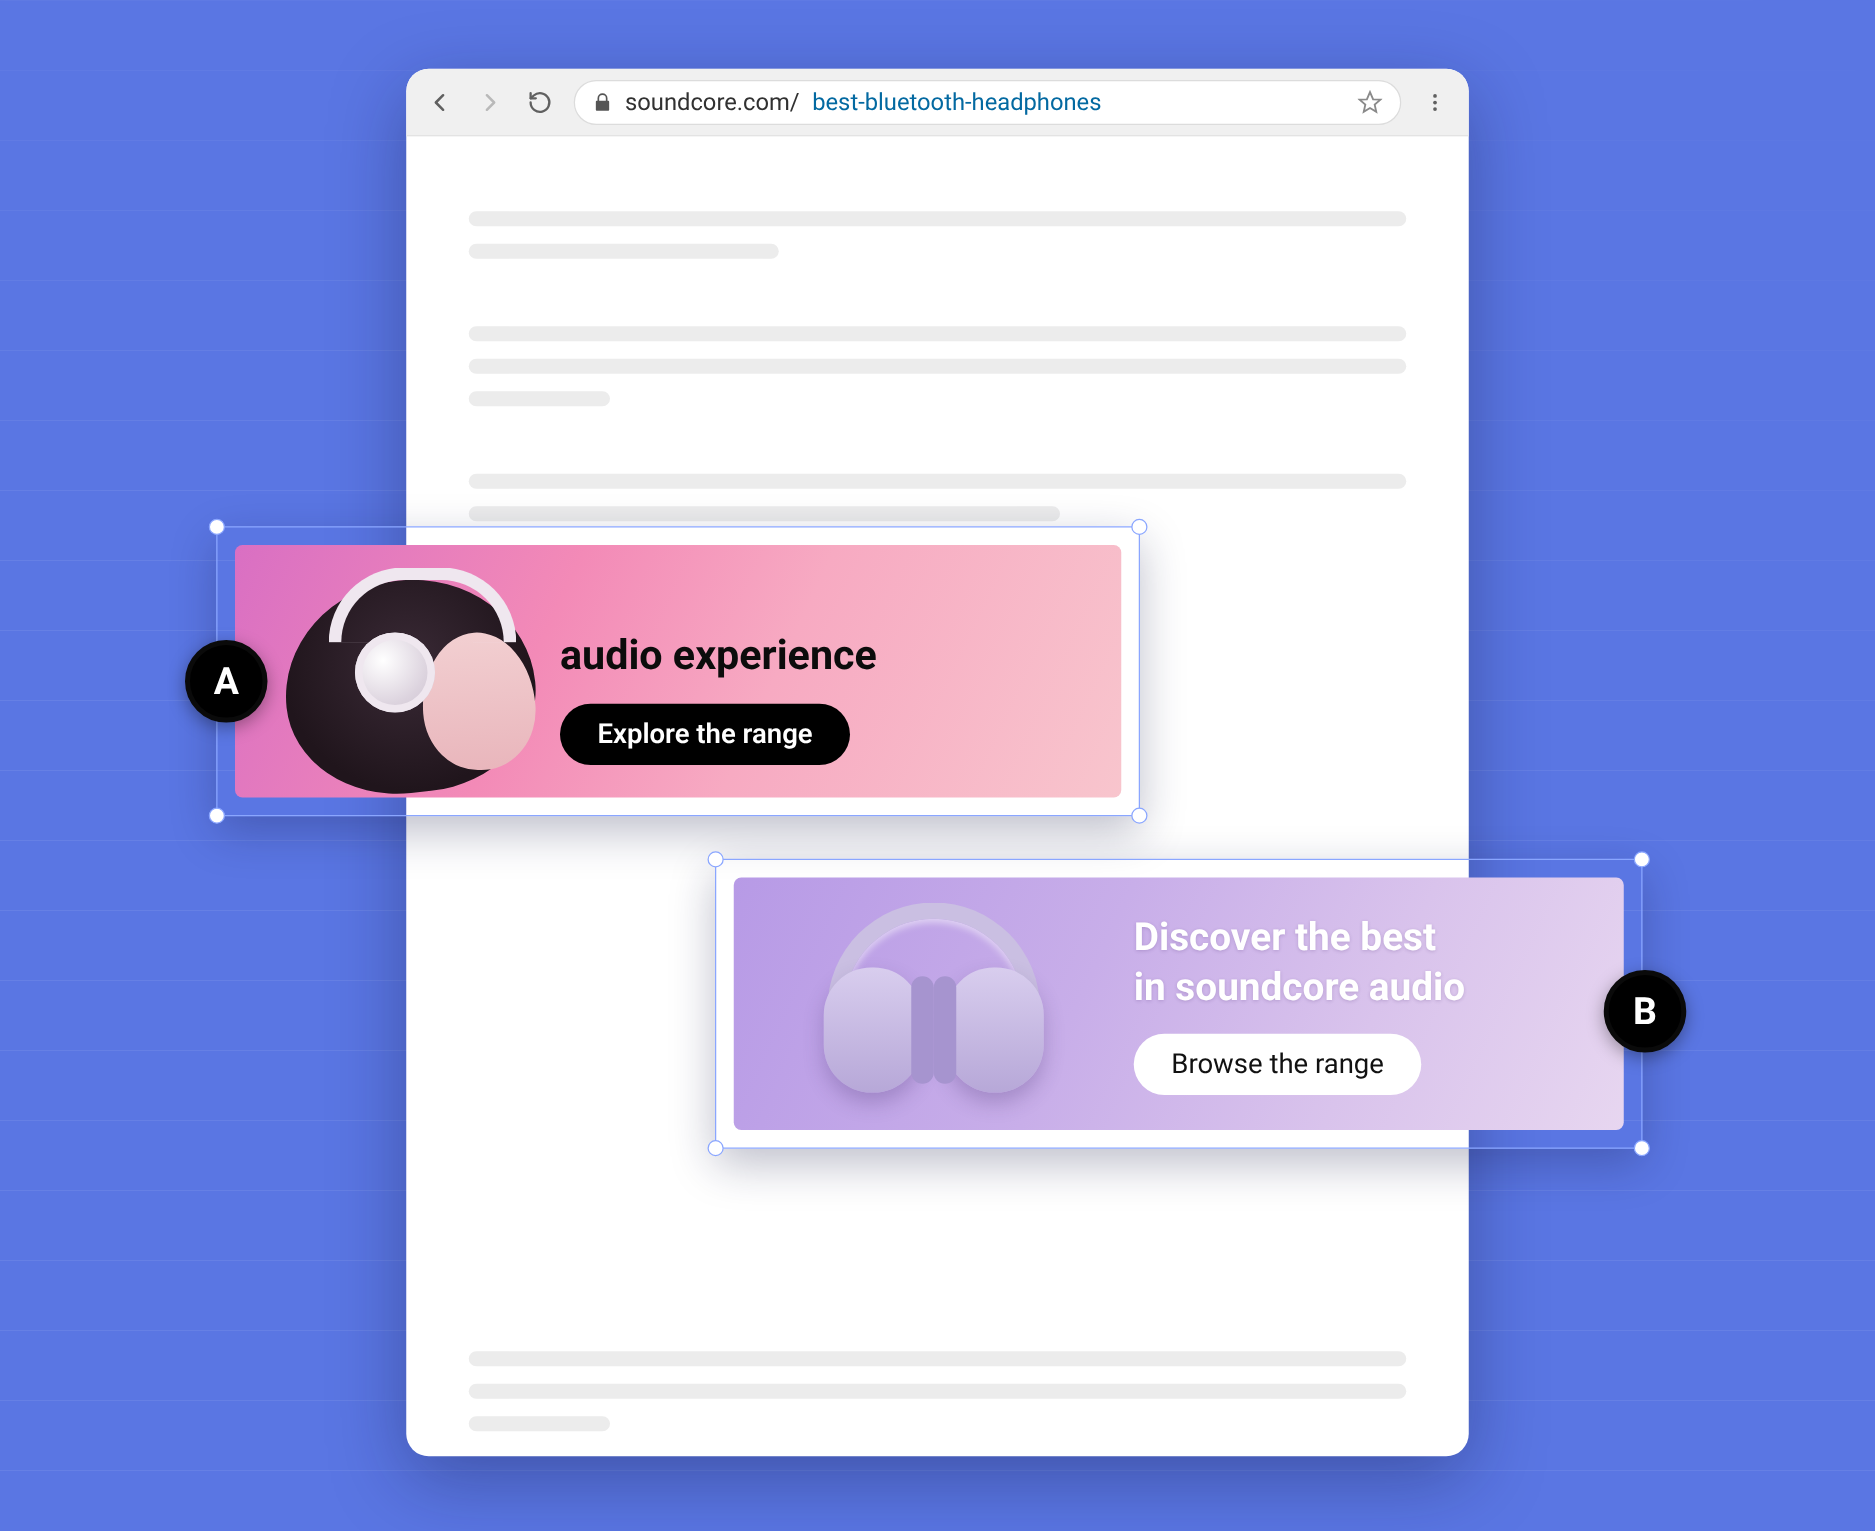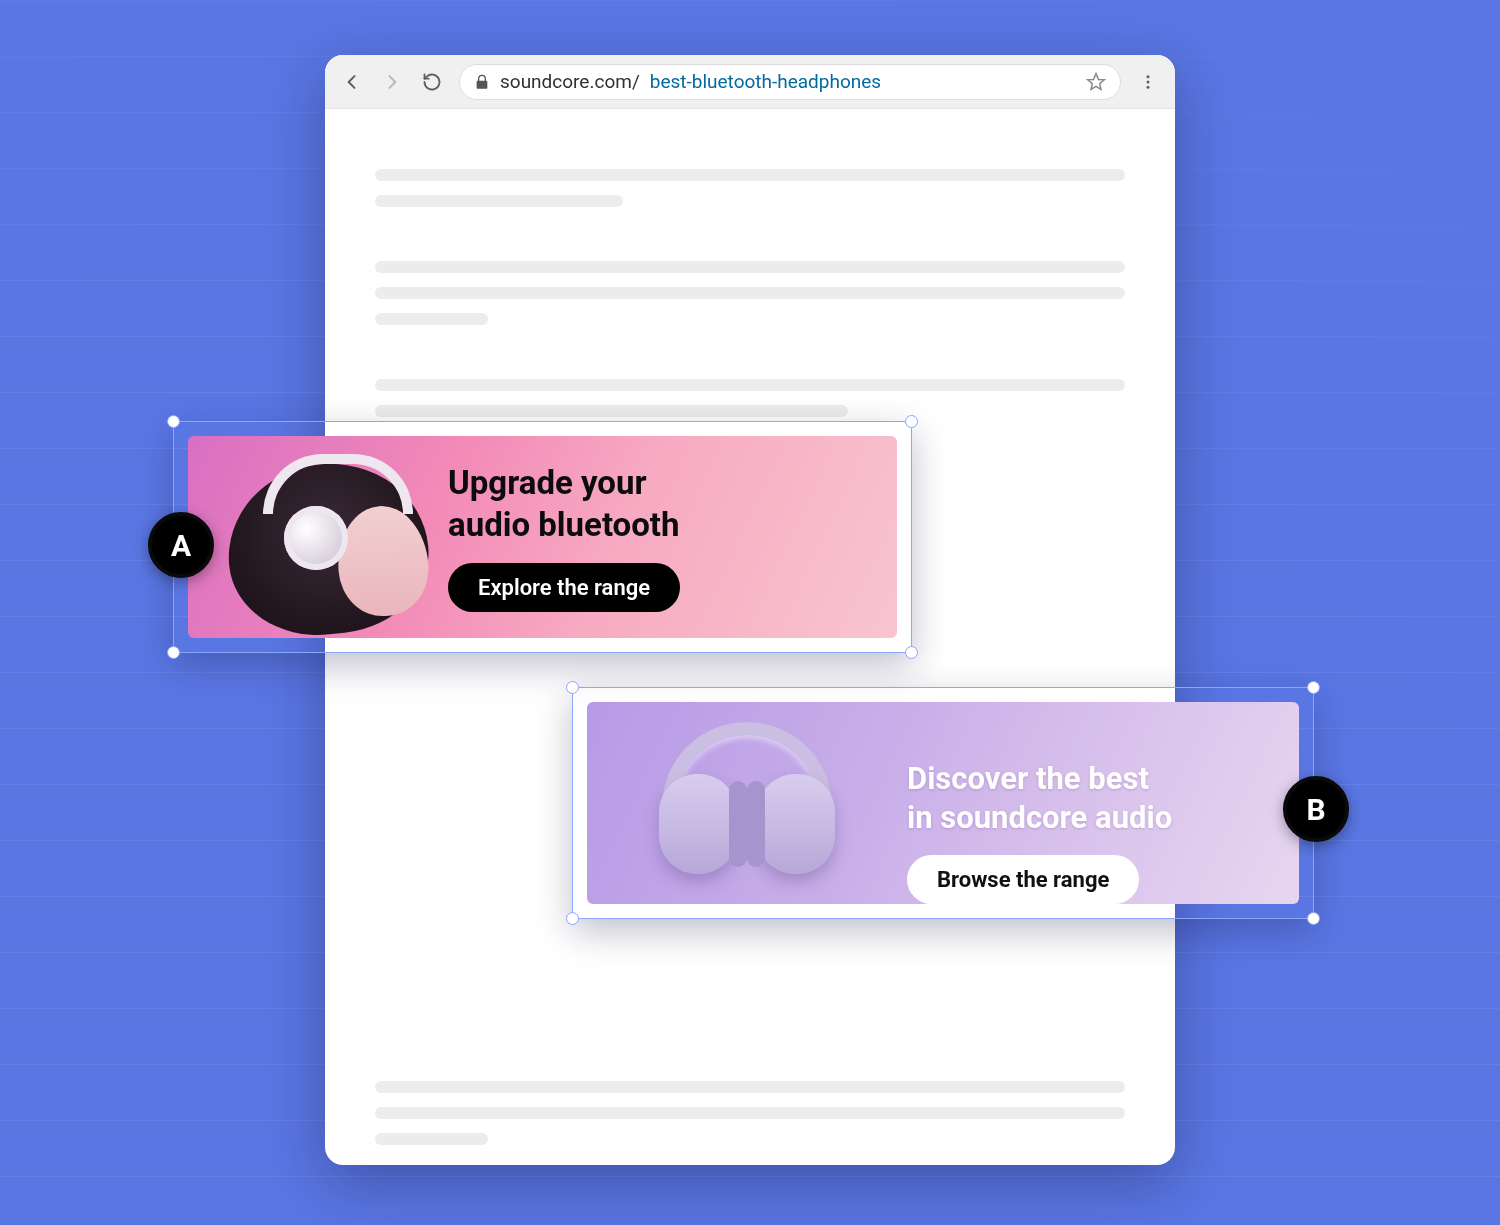--- a/index.html
+++ b/index.html
@@ -148,21 +148,21 @@
     padding: 12px 30px; border-radius: 999px; cursor:pointer;
   }
   .badgeA { left: 148px; top: 512px; }
 
   
   .varB { left: 572px; top: 687px; width: 742px; height: 232px; }
   .varB .inner {
     position:absolute; left:14px; top:14px; right:14px; bottom:14px;
     border-radius:6px;
     background: linear-gradient(115deg, #b79ae6 0%, #c8aee9 40%, #d9c3ec 70%, #e7d6f0 100%);
-    display:flex; align-items:flex-end;
+    display:flex; align-items:center;
     overflow:hidden;
   }
   .hp {
     width: 320px; height:100%; position:relative; flex-shrink:0;
     display:flex; align-items:center; justify-content:center;
   }
   .hp .band {
     position:absolute; width:170px; height:92px;
     border:13px solid #cabfe2; border-bottom:none;
     border-radius: 100px 100px 0 0;
@@ -179,21 +179,21 @@
   .hp .cup.right { right: 72px; }
   .hp .pad {
     position:absolute; width:18px; height:86px; bottom:37px;
     background:#a694cf; border-radius:10px;
   }
   .hp .pad.left { left:142px; }
   .hp .pad.right { right:142px; }
   .varB .copy { padding-right: 28px; }
   .varB h2 { font-size:31px; font-weight:700; color:#fff; line-height:1.26; margin-bottom:18px; text-shadow:0 1px 3px rgba(60,30,100,0.2);}
   .btn-light {
-    display:inline-block; background:#fff; color:#111; font-size:22px; font-weight:700;
+    display:inline-block; background:#fff; color:#111; font-size:22px; font-weight:400;
     padding:12px 30px; border-radius:999px; cursor:pointer;
   }
   .badgeB { left: 1283px; top: 776px; }
 
   svg { display:block; }
 </style>
 </head>
 <body>
 
 <div class="bg-waves"></div>
@@ -268,22 +268,22 @@
     <div class="handle br"></div>
     <div class="inner">
       <div class="personA">
         <div class="hair"></div>
         <div class="face"></div>
         <div class="head-top"></div>
         <div class="earcup"></div>
       </div>
       <div class="copy">
         <h2>
-          <span>Upgrade your</span><br>
-          <span>audio bluetooth</span>
+          <br>
+          <span>audio experience</span>
         </h2>
         <div class="btn-dark">Explore the range</div>
       </div>
     </div>
   </div>
   <div class="badge badgeA">A</div>
 
   <div class="variant varB">
     <div class="handle tl"></div>
     <div class="handle tr"></div>

